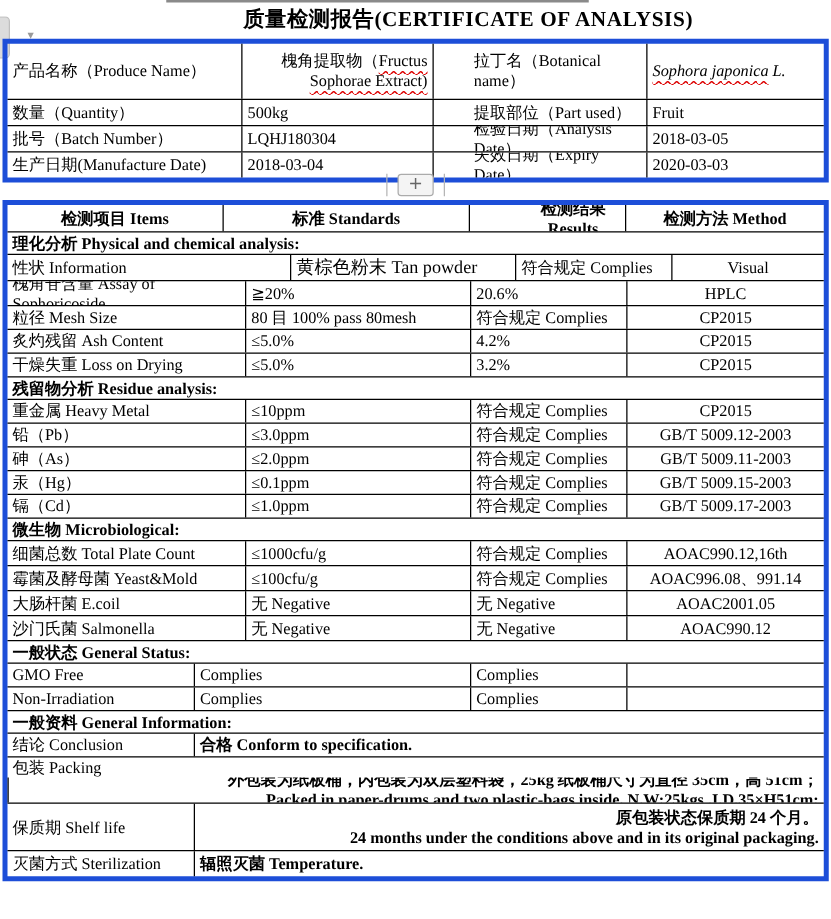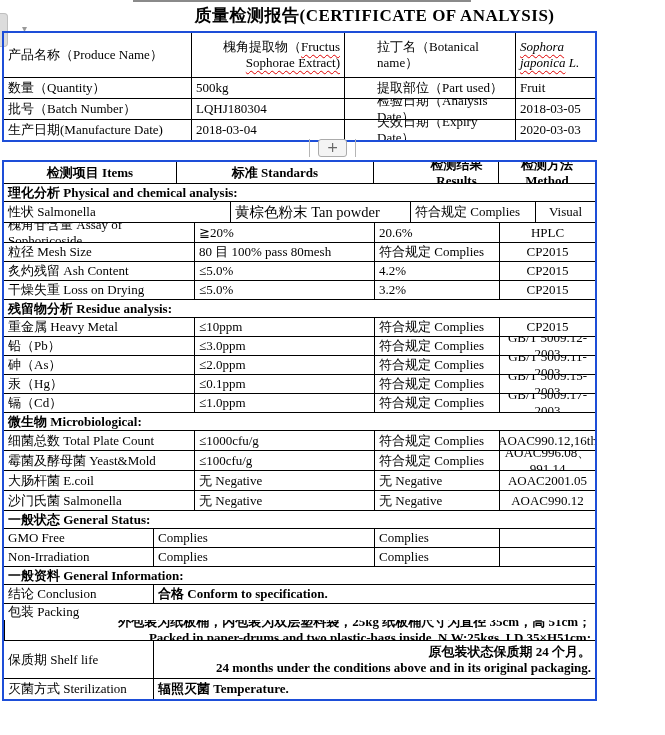--- a/index.html
+++ b/index.html
@@ -7,21 +7,21 @@
         font-family:"Liberation Serif","DejaVu Serif",serif;color:#000;}
   
   .topline{position:absolute;left:133px;top:0;width:338px;height:2px;background:#8a8a8a;}
   .frag-bar{position:absolute;left:0;top:13px;width:7px;height:32px;background:#dcdcdc;
             border:1px solid #bfbfbf;border-left:none;border-radius:0 4px 4px 0;}
   .frag-caret{position:absolute;left:22px;top:23px;font-size:10px;color:#9a9a9a;
               font-family:"DejaVu Sans",sans-serif;}
   .title{position:absolute;left:0;top:4px;width:665px;text-align:center;
          font-size:17px;font-weight:bold;letter-spacing:.5px;padding-left:42px;}
   
-  .grid{position:absolute;left:2px;width:595px;border:2px solid #1d4ed8;box-sizing:border-box;}
+  .grid{position:absolute;left:2px;width:661px;border:4px solid #1d4ed8;box-sizing:border-box;}
   .row{display:flex;border-top:1px solid #000;box-sizing:border-box;align-items:stretch;}
   .row:first-child{border-top:none;}
   .c{border-left:1px solid #000;box-sizing:border-box;padding:0 4px;display:flex;
      align-items:center;font-size:13px;line-height:16px;overflow:hidden;}
   .c:first-child{border-left:none;}
   .col{flex-direction:column;align-items:flex-end;justify-content:center;}
   .ctr{justify-content:center;text-align:center;}
   .bold{font-weight:bold;}
   .italic{font-style:italic;}
   .lg{font-size:14.5px;margin-left:36px;}
@@ -104,21 +104,21 @@
       <div class="c h2 ctr bold">标准 Standards</div>
       <div class="c h3 ctr bold">检测结果 Results</div>
       <div class="c h4 ctr bold">检测方法 Method</div>
     </div>
 
     <div class="row h18">
         <div class="sec">理化分析 Physical and chemical analysis:</div>
       </div>
 
     <div class="row h21">
-      <div class="c m1">性状 Salmonella</div>
+      <div class="c m1">性状 Information</div>
       <div class="c m2 lg">黄棕色粉末 Tan powder</div>
       <div class="c m3">符合规定 Complies</div>
       <div class="c m4 ctr">Visual</div>
     </div>
     <div class="row h20">
       <div class="c m1">
           <span><span>槐角苷含量 Assay of </span><span class="sp">Sophoricoside</span></span>
         </div>
       <div class="c m2">≧20%</div>
       <div class="c m3">20.6%</div>

